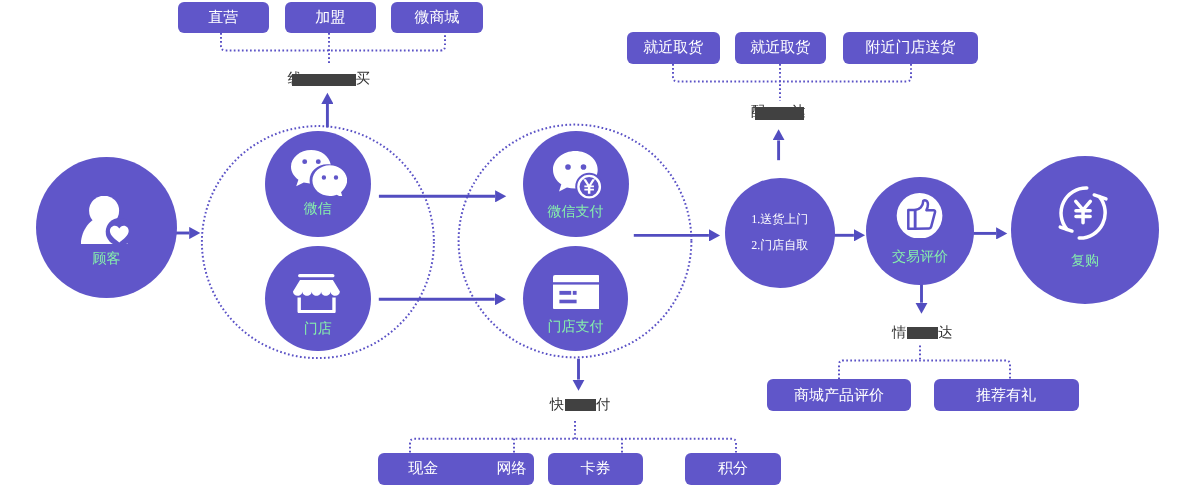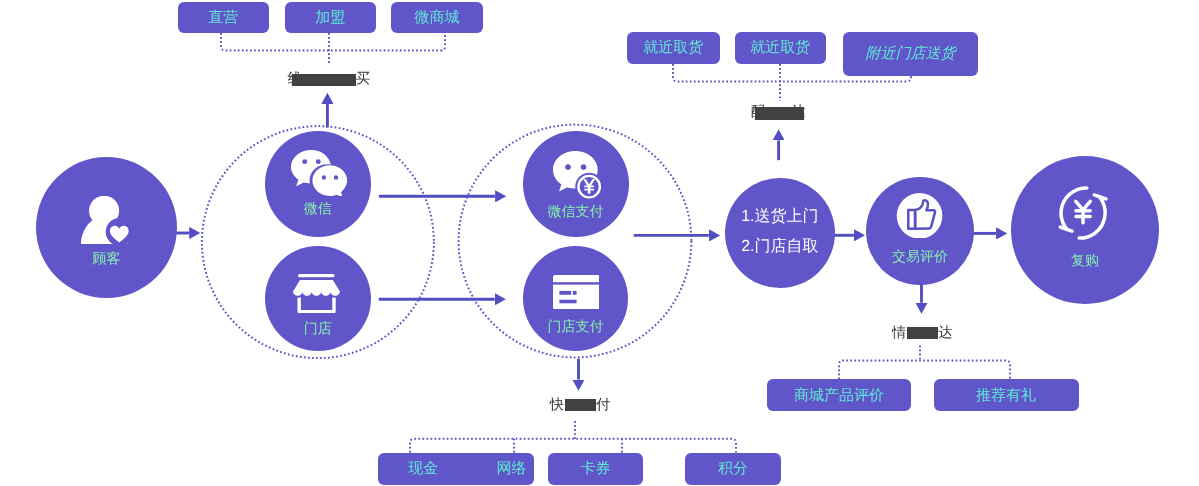--- a/index.html
+++ b/index.html
@@ -9,53 +9,53 @@
        -webkit-font-smoothing:antialiased;
        text-rendering:geometricPrecision;
        font-kerning:none;}
   #stage{position:relative;width:1199px;height:486px;background:#fff;}
   svg#lines{position:absolute;left:0;top:0;width:1199px;height:486px;pointer-events:none;}
   .node{position:absolute;border-radius:50%;background:#6056c9;color:#fff;
         display:flex;flex-direction:column;align-items:center;justify-content:flex-start;
         box-sizing:border-box;}
   .node .ic{display:block;}
   .node .lbl{font-size:14px;line-height:1;color:#86efac;white-space:nowrap;}
-  .pill{position:absolute;background:#6056c9;border-radius:6px;color:#5eead4;
+  .pill{position:absolute;background:#6056c9;border-radius:6px;color:#ffffff;
         display:flex;align-items:center;justify-content:center;
         font-size:15px;line-height:1;box-sizing:border-box;white-space:nowrap;}
   .cap{position:absolute;color:#333333;-webkit-font-smoothing:antialiased;font-size:14.3px;line-height:1;white-space:nowrap;
        display:flex;align-items:flex-end;}
   .red{background:#414141;display:block;height:12.4px;position:relative;z-index:2;}
 
   
   .n-customer{left:36px;top:157px;width:141px;height:141px;padding-top:38.5px;}
   .n-customer .ic{margin-bottom:2.3px;margin-left:-3px;}
   .n-wechat{left:264.8px;top:130.7px;width:106px;height:106.7px;padding-top:19.7px;}
   .n-wechat .ic{margin-bottom:0px;margin-left:3px;}
   .n-store{left:264.9px;top:245.5px;width:105.7px;height:105.8px;padding-top:28.2px;}
   .n-store .ic{margin-bottom:2.6px;margin-left:-2px;}
   .n-wxpay{left:522.5px;top:130.7px;width:106px;height:106.7px;padding-top:20.8px;}
   .n-wxpay .ic{margin-bottom:0px;margin-left:4px;}
   .n-stpay{left:522.6px;top:245.5px;width:105.8px;height:105.8px;padding-top:29.6px;}
   .n-stpay .ic{margin-bottom:4.5px;margin-left:1px;}
   .n-delivery{left:724.8px;top:178px;width:110px;height:110px;justify-content:center;padding-bottom:2px;}
-  .n-delivery .dl1,.n-delivery .dl2{font-size:16px;line-height:1;white-space:nowrap;}
+  .n-delivery .dl1,.n-delivery .dl2{font-size:12px;line-height:1;white-space:nowrap;font-family:Liberation Serif, serif;}
   .n-delivery .dl1{margin-bottom:13.6px;}
   .n-review{left:866.3px;top:176.5px;width:107.5px;height:108.1px;padding-top:16.3px;}
   .n-review .ic{margin-bottom:5.9px;margin-left:-1px;}
   .n-repurchase{left:1010.9px;top:156.3px;width:148px;height:147.6px;padding-top:30.1px;}
   .n-repurchase .ic{margin-bottom:8px;margin-left:-4px;}
 
   
   .p-tl1{left:177.5px;top:1.5px;width:91.5px;height:31px;}
   .p-tl2{left:284.5px;top:1.5px;width:91.5px;height:31px;}
   .p-tl3{left:391px;top:1.5px;width:92px;height:31px;}
   .p-tr1{left:627px;top:31.7px;width:92.5px;height:32px;}
   .p-tr2{left:734.7px;top:31.7px;width:91.3px;height:32px;}
-  .p-tr3{left:843px;top:31.7px;width:135px;height:44px;font-style:italic;}
+  .p-tr3{left:843px;top:31.7px;width:135px;height:32px;}
   .p-b1{left:361.5px;top:452.5px;width:91.5px;height:32px;margin-left:16px;}
   .p-b2{left:452px;top:452.5px;width:82px;height:32px;padding-left:37px;}
   .p-b3{left:548px;top:452.5px;width:95px;height:32px;}
   .p-b4{left:685px;top:452.5px;width:96px;height:32px;}
   .p-br1{left:767px;top:379.3px;width:144px;height:31.5px;}
   .p-br2{left:933.5px;top:379.3px;width:145px;height:31.5px;}
 
   
   .c-online{left:287.6px;top:72.2px;}
   .c-dispatch{left:750.8px;top:105.2px;}

